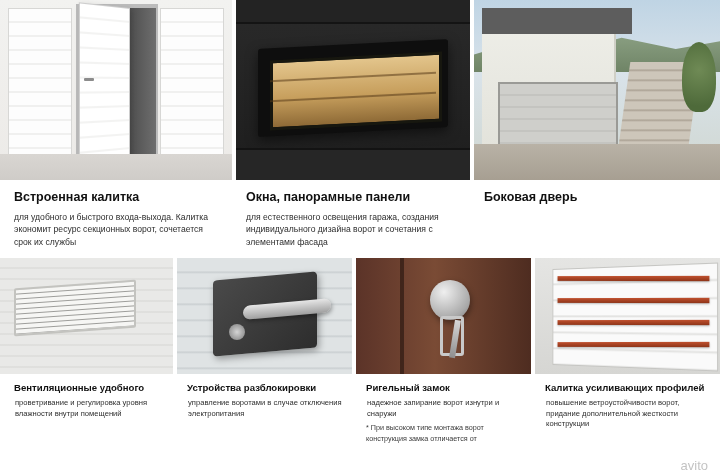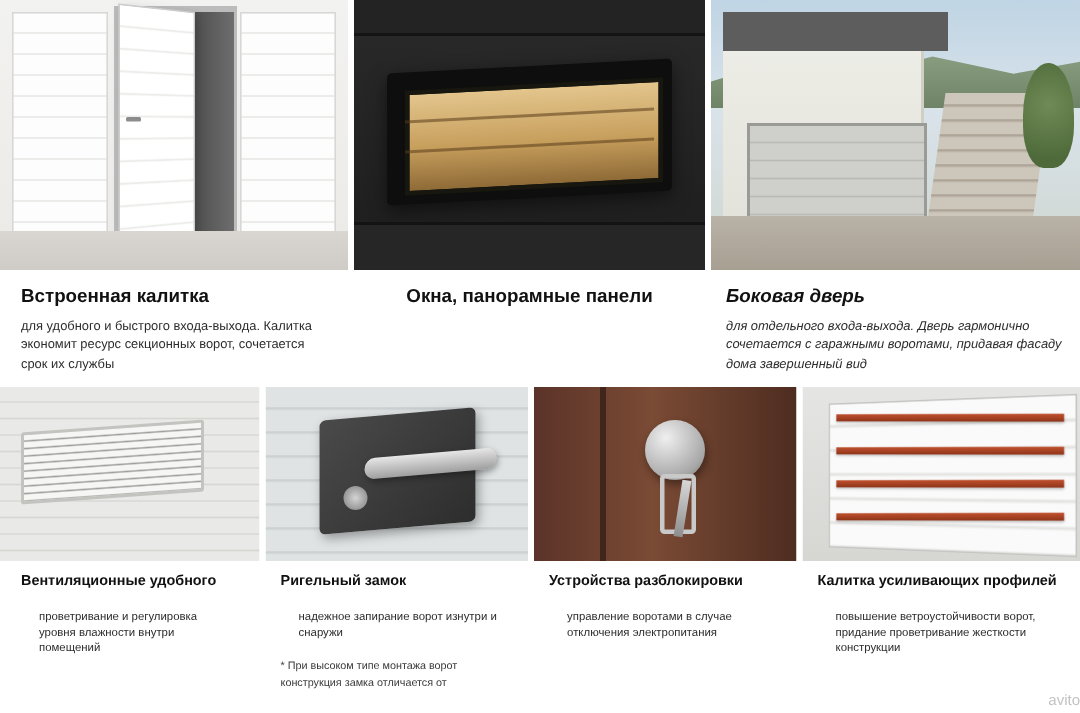--- a/index.html
+++ b/index.html
@@ -180,22 +180,22 @@
     display: flex;
     width: 720px;
     gap: 4px;
     padding-top: 10px;
     box-sizing: border-box;
   }
   .cap {
     box-sizing: border-box;
   }
   .cap.p1 { width: 232px; padding: 0 10px 0 14px; }
-  .cap.p2 { width: 234px; padding: 0 10px 0 10px; text-align: center; }
-  .cap.p3 { width: 246px; padding: 0 10px 0 10px; font-style: italic; }
+  .cap.p2 { width: 234px; padding: 0 10px 0 10px; }
+  .cap.p3 { width: 246px; padding: 0 10px 0 10px; }
   .cap h3 {
     margin: 0 0 6px 0;
     font-size: 12.5px;
     font-weight: bold;
     color: #111111;
     line-height: 1.2;
   }
   .cap p {
     margin: 0;
     font-size: 8.6px;
@@ -316,36 +316,36 @@
   .cap2.q3 { width: 176px; padding: 0 8px 0 10px; }
   .cap2.q4 { width: 186px; padding: 0 8px 0 10px; }
   .cap2 h3 {
     margin: 0 0 4px 0;
     font-size: 9.6px;
     font-weight: bold;
     color: #111111;
     line-height: 1.2;
   }
   .cap2 p {
-    margin: 12px;
+    margin: 1px;
     font-size: 7.6px;
     line-height: 1.42;
     color: #2d2d2d;
   }
   .footnote {
     margin-top: 4px;
     font-size: 7.2px;
     line-height: 1.4;
     color: #3a3a3a;
   }
   .corner-mark {
     position: absolute;
-    right: 0;
+    right: 12px;
     bottom: 2px;
-    font-size: 10px;
+    font-size: 13px;
     color: rgba(120,120,120,0.45);
     z-index: 9;
   }
 </style>
 </head>
 <body>
 
 <div class="page">
 
 
@@ -388,24 +388,24 @@
     </div>
   </div>
 
   <div class="cap-row">
     <div class="cap p1">
       <h3>Встроенная калитка</h3>
       <p>для удобного и быстрого входа-выхода. Калитка экономит ресурс секционных ворот, сочетается срок их службы</p>
     </div>
     <div class="cap p2">
       <h3>Окна, панорамные панели</h3>
+      <p>для естественного освещения гаража, создания индивидуального дизайна ворот и сочетания с элементами фасада</p>
     </div>
     <div class="cap p3">
       <h3>Боковая дверь</h3>
-      <p>для отдельного входа-выхода. Дверь гармонично сочетается с гаражными воротами, придавая фасаду дома завершенный вид</p>
     </div>
   </div>
 
   <div class="row-bot">
 
     <div class="bot-cell b1">
       <div class="img4">
         <div class="grille"></div>
       </div>
     </div>
@@ -436,30 +436,30 @@
         <div class="bar" style="top:84px"></div>
       </div>
     </div>
   </div>
 
   <div class="cap-row2">
     <div class="cap2 q1">
       <h3>Вентиляционные удобного</h3>
       <p>проветривание и регулировка уровня влажности внутри помещений</p>
     </div>
+    <div class="cap2 q3">
+      <h3>Устройства разблокировки</h3>
+      <p>управление воротами в случае отключения электропитания</p>
+    </div>
     <div class="cap2 q2">
       <h3>Ригельный замок</h3>
       <p>надежное запирание ворот изнутри и снаружи</p>
       <div class="footnote">* При высоком типе монтажа ворот конструкция замка отличается от</div>
     </div>
-    <div class="cap2 q3">
-      <h3>Устройства разблокировки</h3>
-      <p>управление воротами в случае отключения электропитания</p>
-    </div>
     <div class="cap2 q4">
       <h3>Калитка усиливающих профилей</h3>
-      <p>повышение ветроустойчивости ворот, придание проветривание жесткости конструкции</p>
+      <p>повышение ветроустойчивости ворот, придание дополнительной жесткости конструкции</p>
     </div>
   </div>
 
   <div class="corner-mark">avito</div>
 
 </div>
 
 </body></html>

